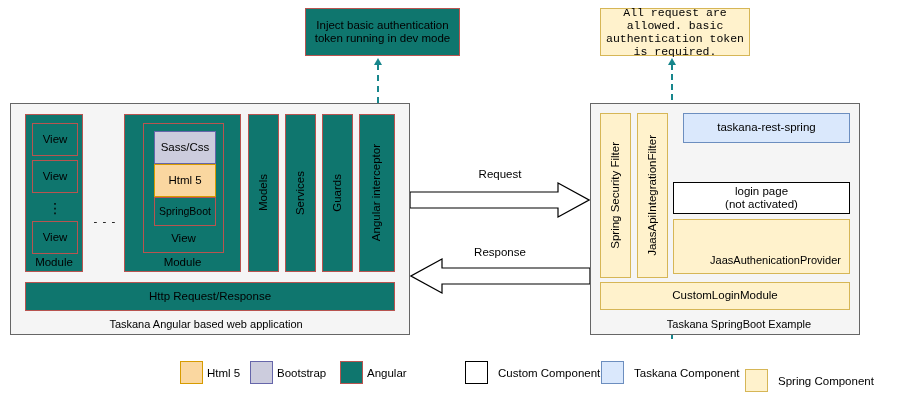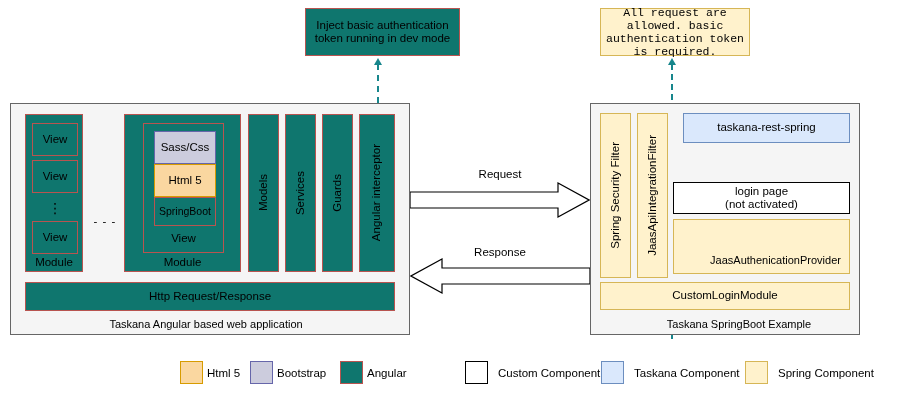--- a/index.html
+++ b/index.html
@@ -177,17 +177,17 @@
   <div class="abs" style="left:285px; top:0px; display:flex; align-items:center; gap:10px;">
     <span class="legend-swatch custom"></span>
     <span class="legend-label">Custom Component</span>
   </div>
 
   <div class="abs" style="left:421px; top:0px; display:flex; align-items:center; gap:10px;">
     <span class="legend-swatch taskana"></span>
     <span class="legend-label">Taskana Component</span>
   </div>
 
-  <div class="abs" style="left:565px; top:0px; display:flex; align-items:center; gap:10px;">
+  <div class="abs" style="left:565px; top:8px; display:flex; align-items:center; gap:10px;">
     <span class="legend-swatch spring"></span>
     <span class="legend-label">Spring Component</span>
   </div>
 </div>
 
 </body></html>

